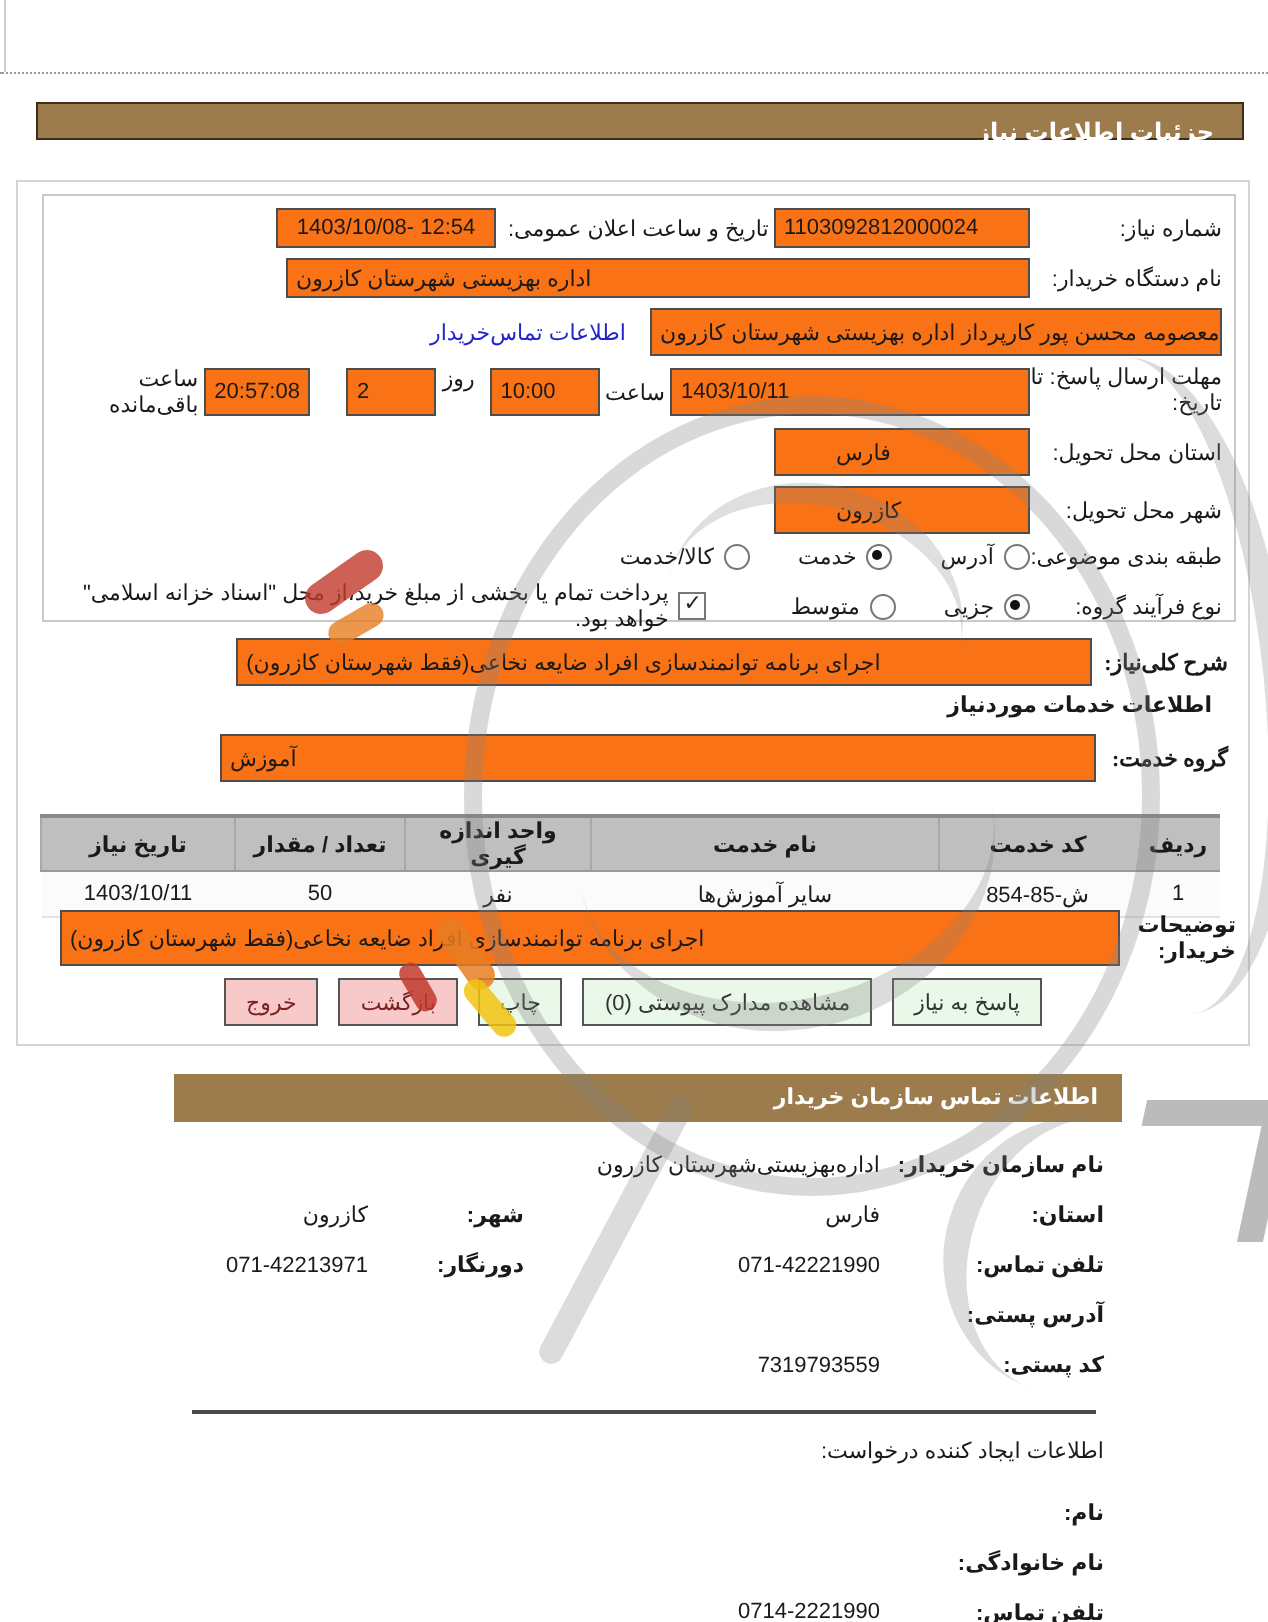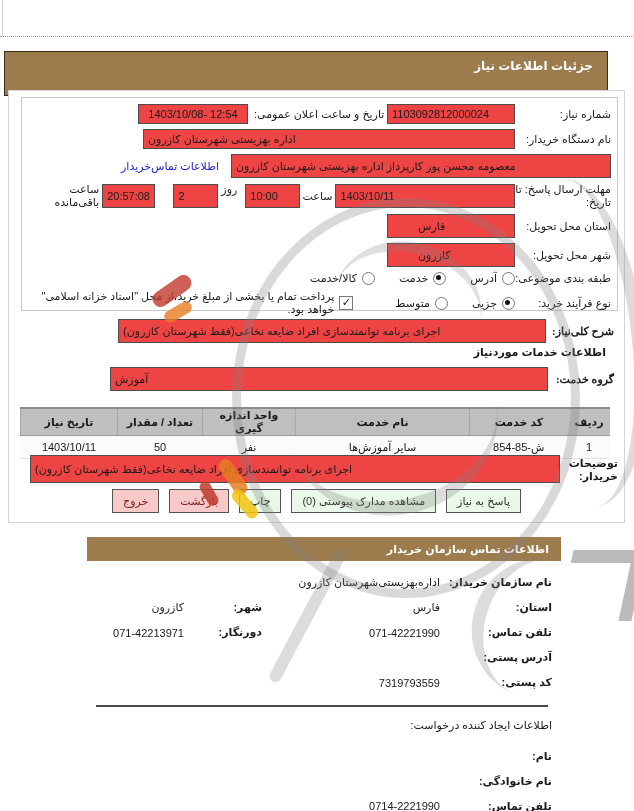--- a/index.html
+++ b/index.html
@@ -12,21 +12,21 @@
     width:634px;height:811px;
     background:#ffffff;
     overflow:hidden;
     direction:rtl;
     font-size:11px;color:#1a1a1a;
   }
   .vline{position:absolute;left:2px;top:0;width:1px;height:36px;background:#cfcfcf;}
   .dotline{position:absolute;top:36px;left:0;width:634px;border-top:1px dotted #9a9a9a;}
 
   .bar1{
-    position:absolute;left:4px;top:51px;width:604px;height:45px;
+    position:absolute;left:18px;top:51px;width:604px;height:19px;
     background:#9c7c4c;border:1px solid #3d2f17;
     color:#fff;font-weight:bold;font-size:12px;
     line-height:29px;padding-right:14px;box-sizing:border-box;
   }
   .bar2{
     position:absolute;left:87px;top:537px;width:474px;height:24px;
     background:#9c7c4c;color:#fff;font-weight:bold;font-size:11px;
     line-height:24px;padding-right:12px;box-sizing:border-box;
   }
 
@@ -36,21 +36,21 @@
   }
   .fieldset{
     position:absolute;right:6px;top:6px;width:597px;height:214px;
     border:1px solid #c9c9c9;box-sizing:border-box;
     padding:6px 6px 0 4px;
   }
   .frow{display:flex;align-items:center;margin-bottom:5px;}
   .lbl{flex:0 0 96px;color:#1a1a1a;}
   .lbl2{text-align:left;padding-left:6px;}
   .box{
-    border:1px solid #4d4d4d;background:#ef4444;height:20px;
+    border:1px solid #4d4d4d;background:#f97316;height:20px;
     box-sizing:border-box;display:flex;align-items:center;
     padding:0 4px;overflow:hidden;white-space:nowrap;
   }
   .box.tall{height:24px;}
   .num{direction:ltr;unicode-bidi:isolate;}
   .r{justify-content:flex-end;}
   .c{justify-content:center;}
   .link{color:#2323cc;margin-right:12px;cursor:pointer;}
 
   .radio{width:11px;height:11px;border:1px solid #777;border-radius:50%;
@@ -139,21 +139,21 @@
             <span class="num">1403/10/08- 12:54</span>
           </span>
       </div>
 
       <div class="frow">
         <span class="lbl">نام دستگاه خریدار:</span>
         <span class="box r" style="width:372px;">اداره بهزیستی شهرستان کازرون</span>
       </div>
 
       <div class="frow">
-        <span class="box r tall" style="width:380px;">معصومه محسن پور کارپرداز اداره بهزیستی شهرستان کازرون</span>
+        <span class="box r tall" style="width:286px;">معصومه محسن پور کارپرداز اداره بهزیستی شهرستان کازرون</span>
         <span class="link">اطلاعات تماس‌خریدار</span>
       </div>
 
       <div class="frow">
         <span class="lbl" style="line-height:13px;">مهلت ارسال پاسخ: تا تاریخ:</span>
         <span class="box r tall" style="width:190px;">
             <span class="num">1403/10/11</span>
           </span>
         <span style="margin:0 3px;">ساعت</span>
         <span class="box r tall" style="width:57px;">
@@ -191,21 +191,21 @@
             </span>
           <span>خدمت</span>
         </span>
         <span class="opt">
           <span class="radio" data-checked="false"></span>
           <span>کالا/خدمت</span>
         </span>
       </div>
 
       <div class="frow">
-        <span class="lbl">نوع فرآیند خرید:</span>
+        <span class="lbl">نوع فرآیند گروه:</span>
         <span class="opt">
           <span class="radio" data-checked="true">
               <span class="dot"></span>
             </span>
           <span>جزیی</span>
         </span>
         <span class="opt">
           <span class="radio" data-checked="false"></span>
           <span>متوسط</span>
         </span>

